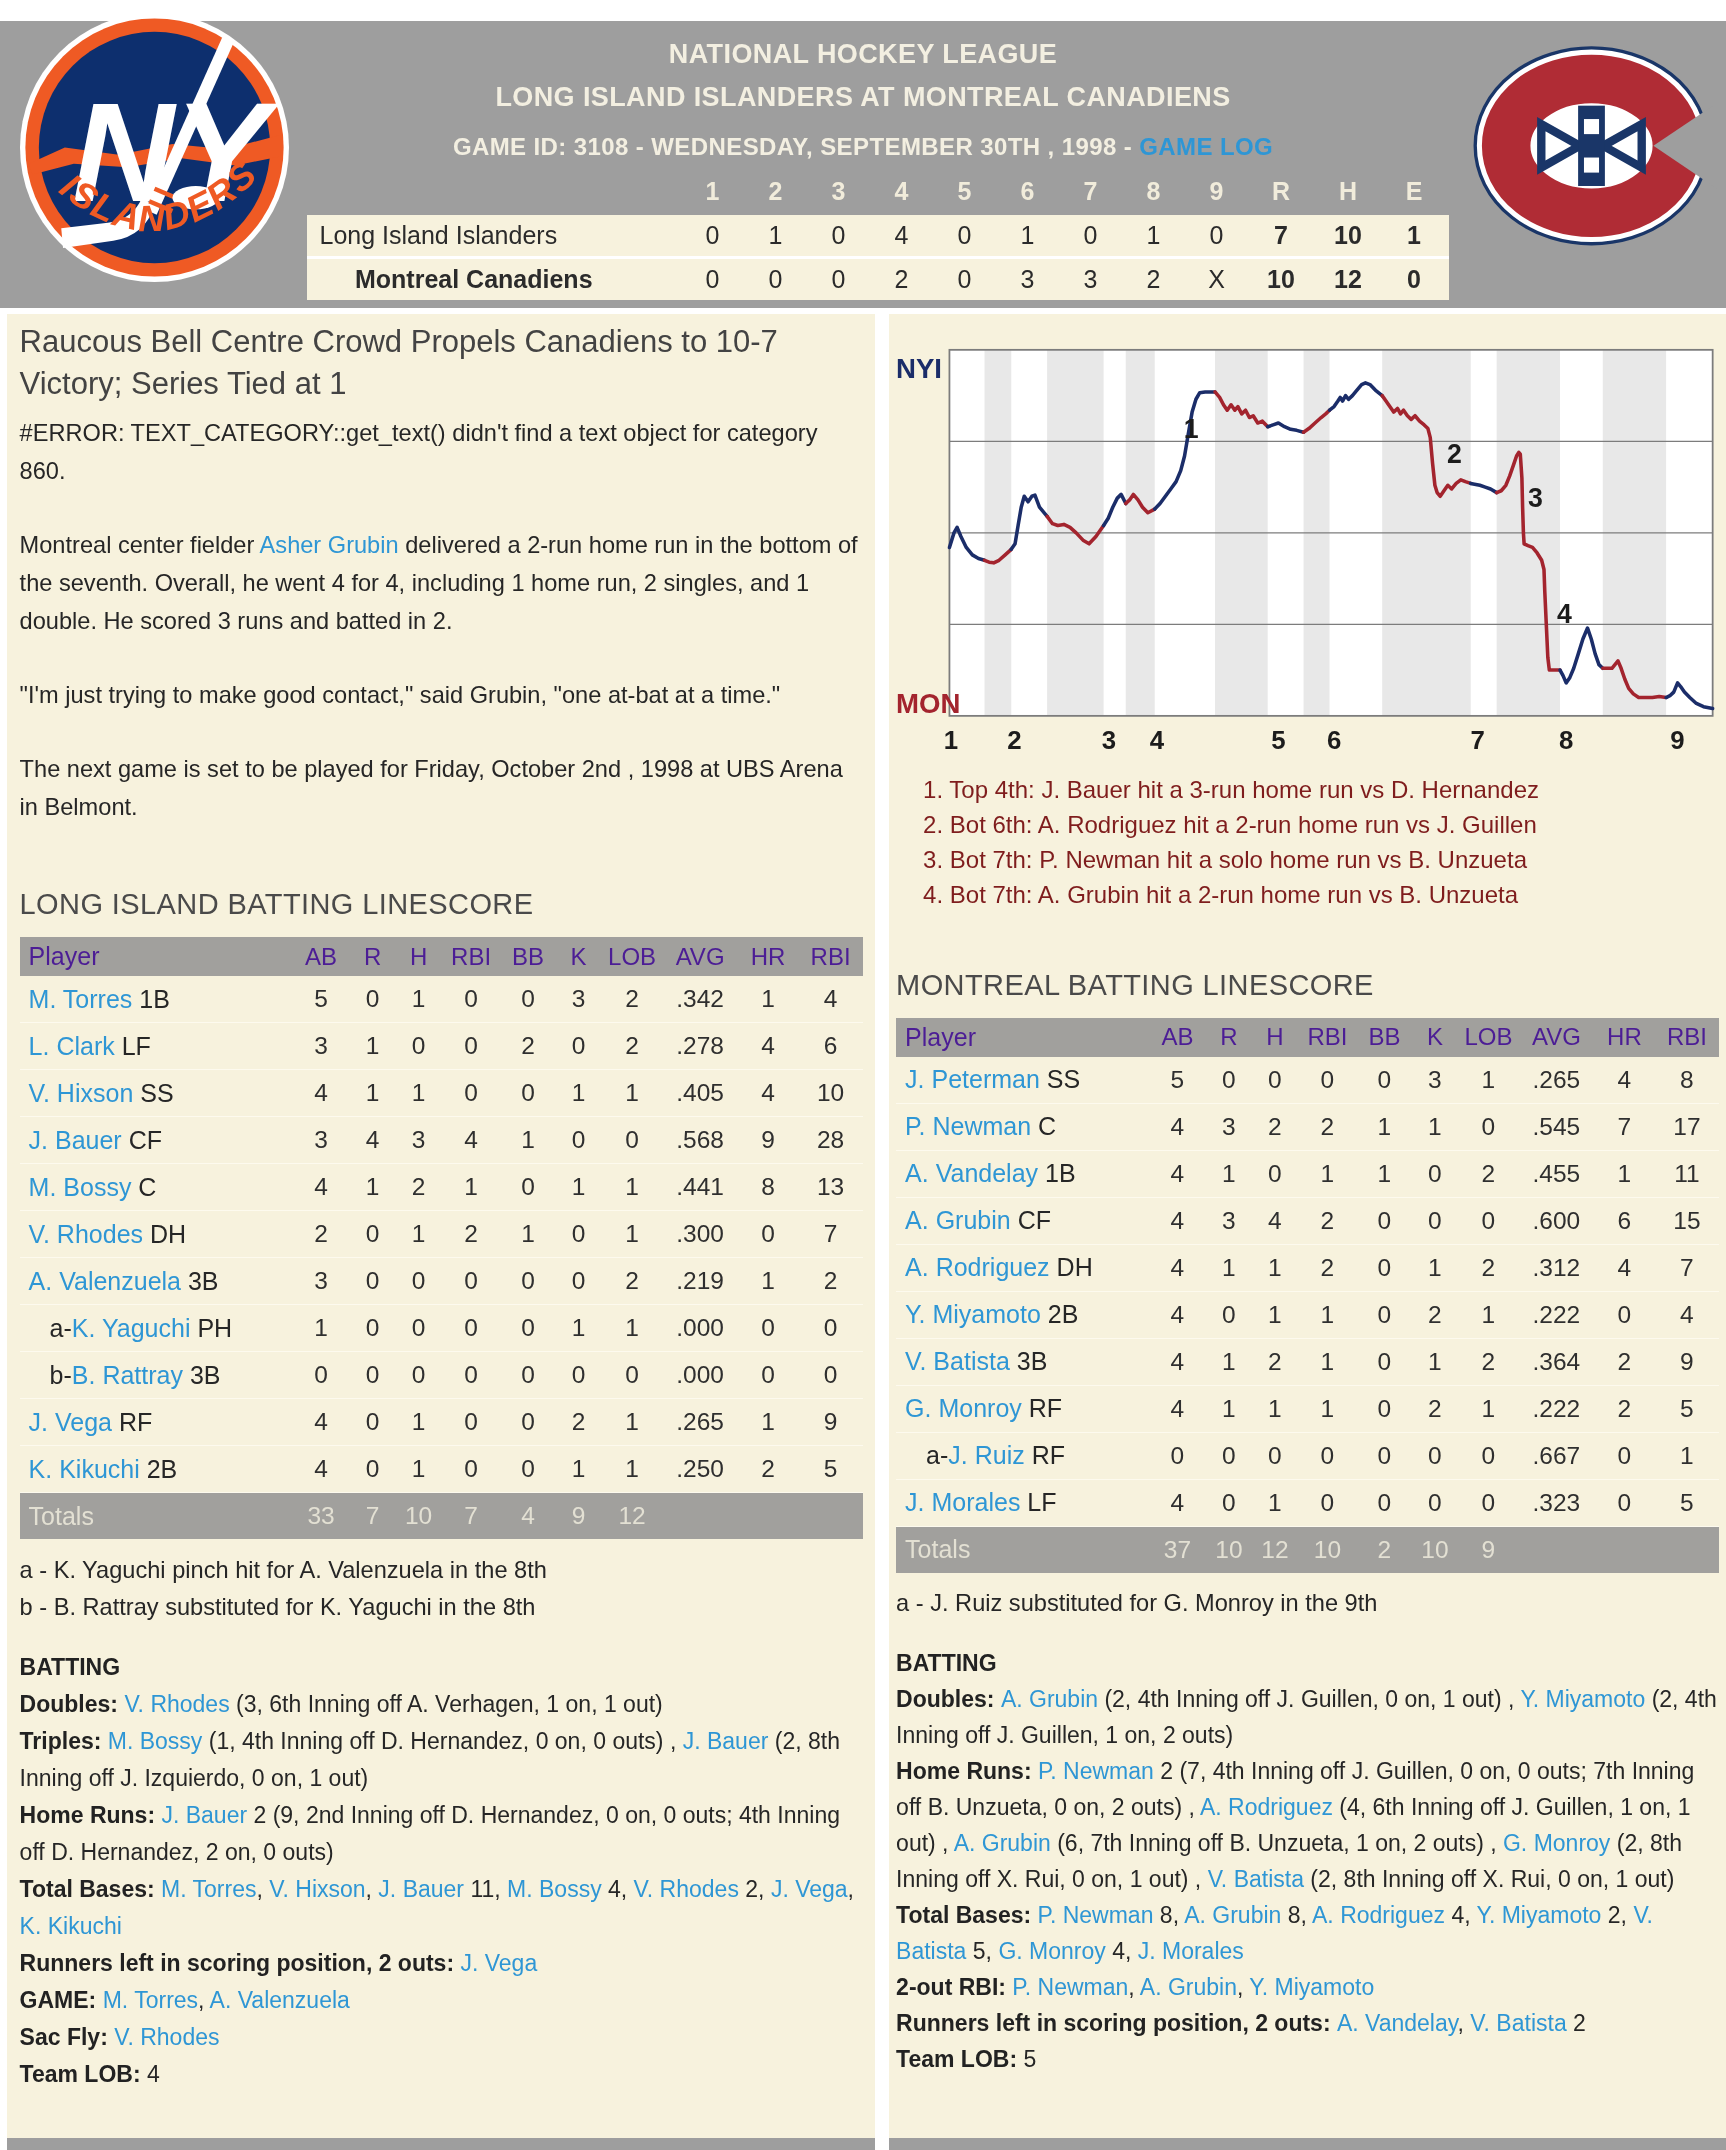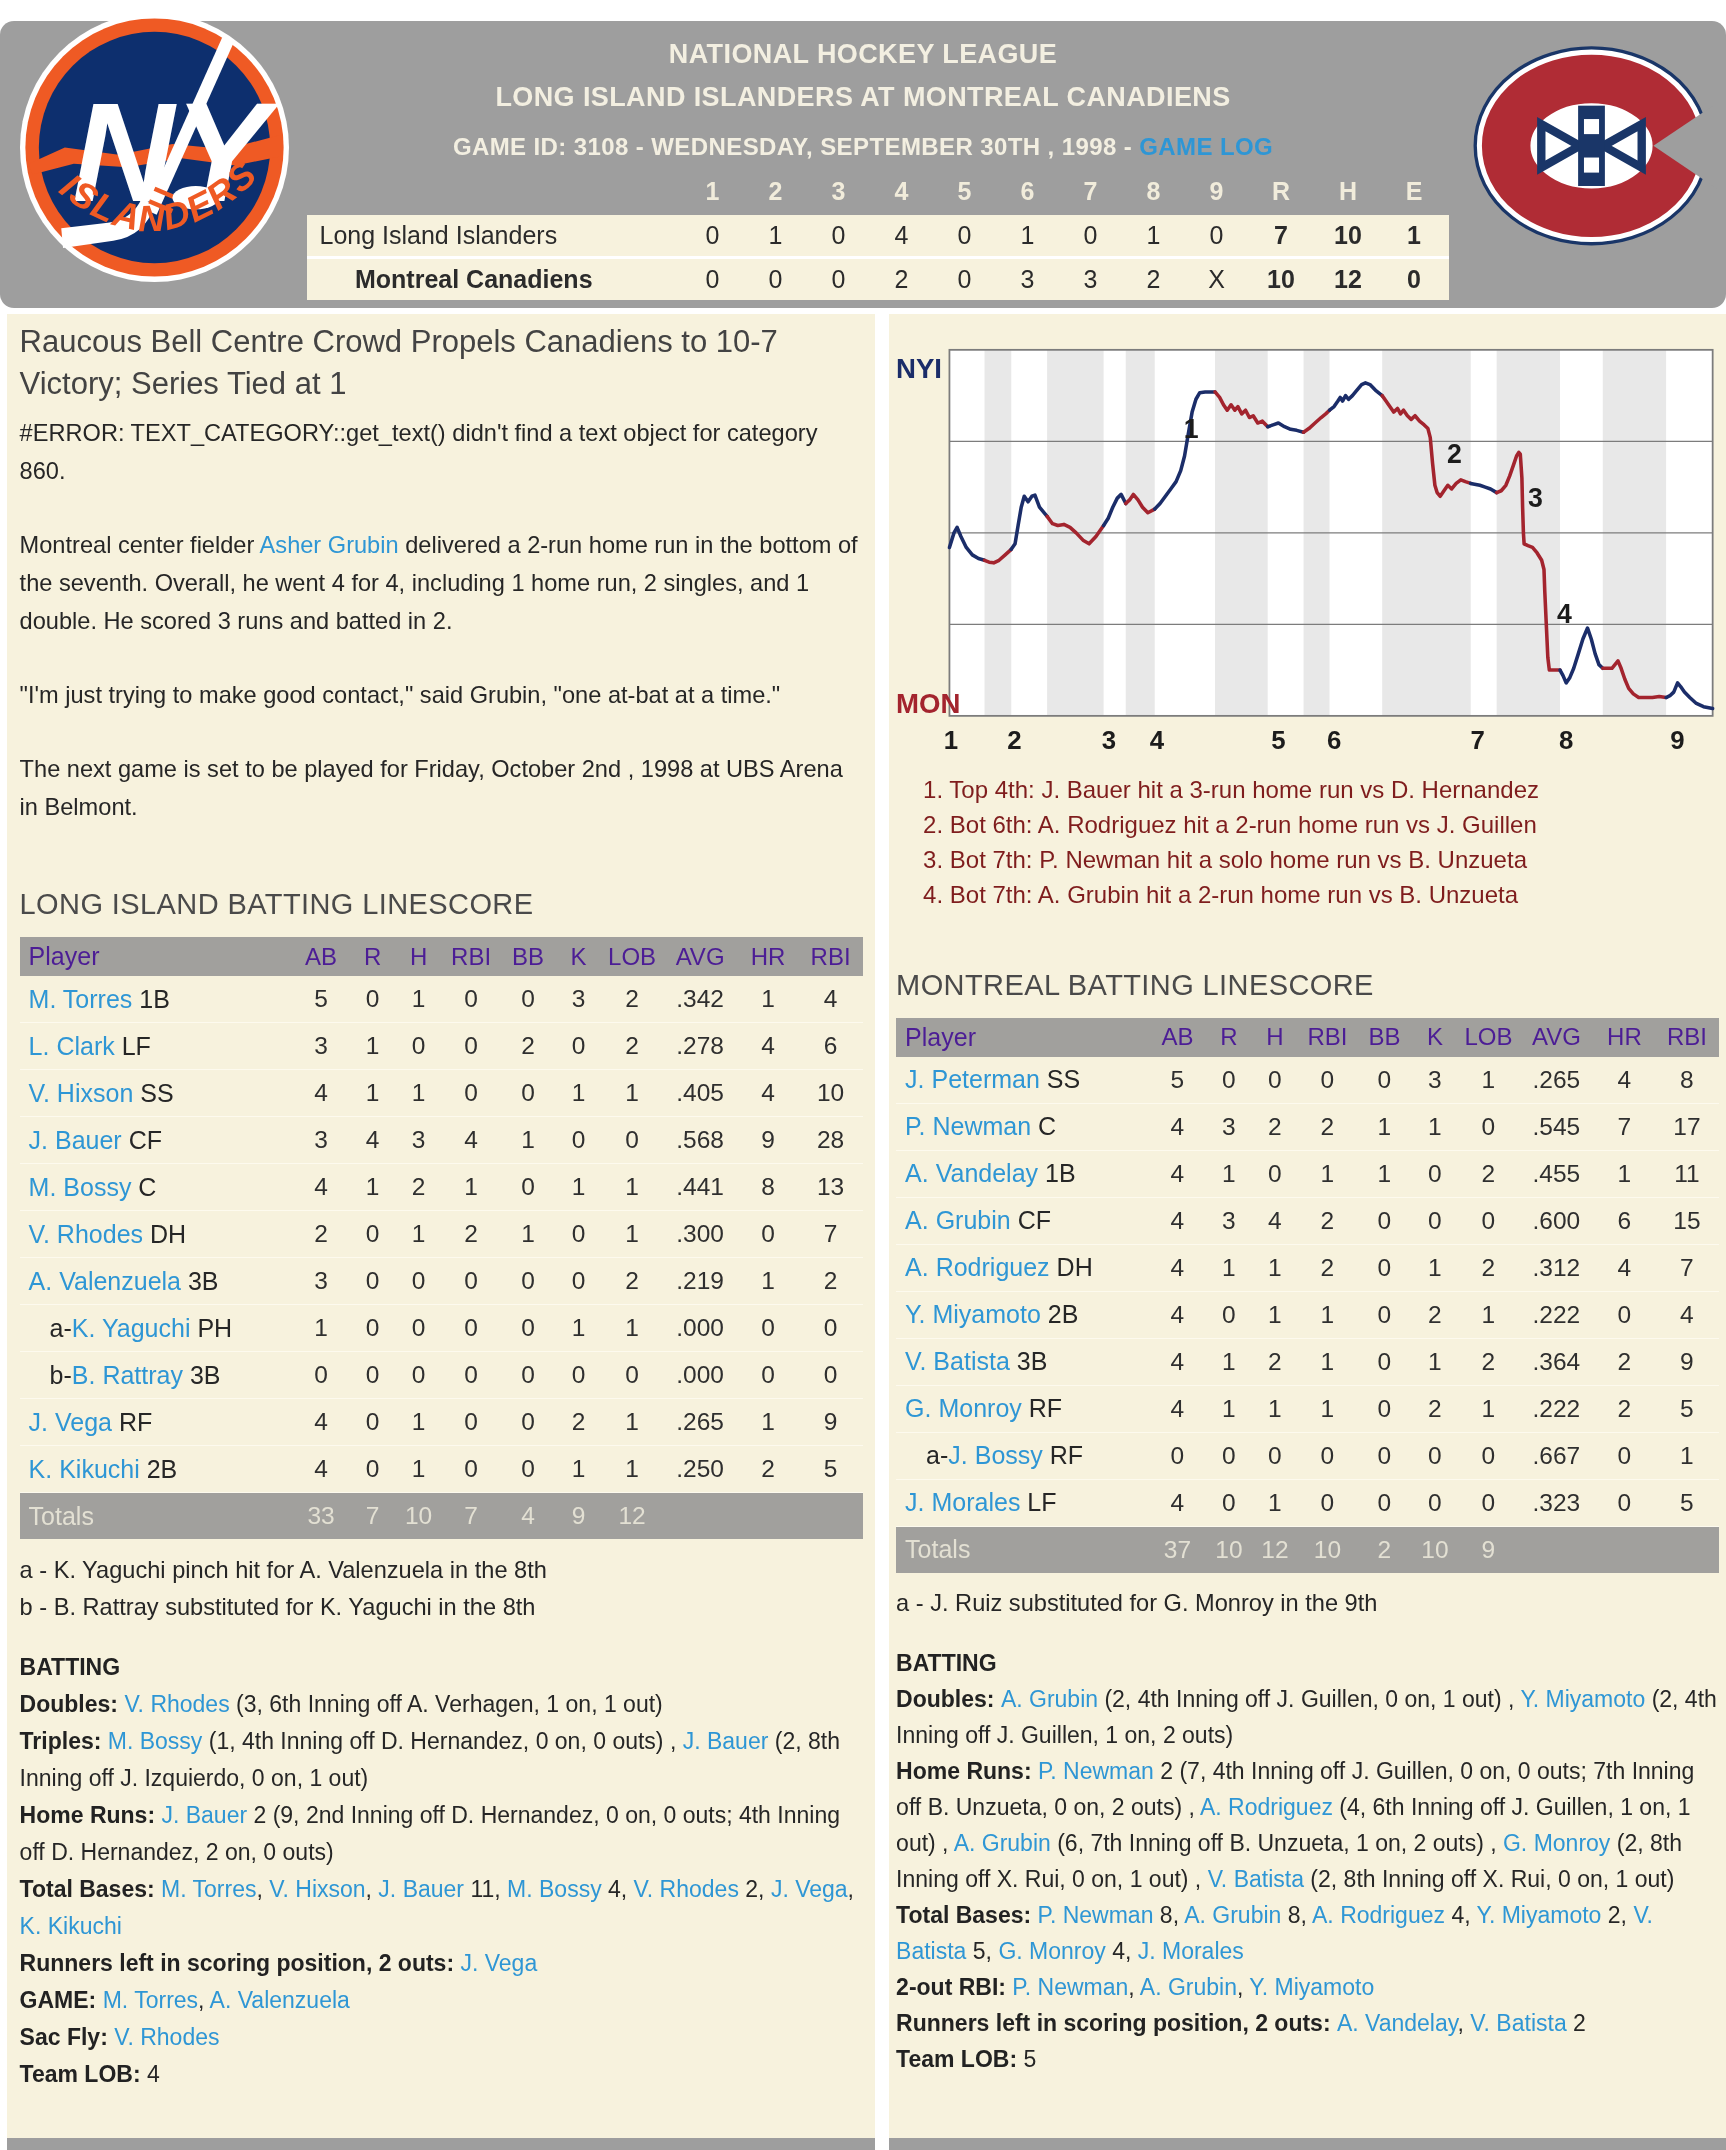--- a/index.html
+++ b/index.html
@@ -1,19 +1,19 @@
 <!DOCTYPE html>
 <html style="font-size:14.3px"><head>
 <meta charset="utf-8">
 <style>
   html,body{margin:0;padding:0;background:#fff;}
   .page{position:relative;width:1726px;height:2150px;background:#ffffff;
         font-family:"Liberation Sans",sans-serif;overflow:hidden;color:#262626;}
   
-  .masthead{position:absolute;top:21.4px;left:0;width:1726px;height:287px;background:#9e9e9e;border-radius:14px;}
+  .masthead{position:absolute;top:21.4px;left:0;width:1726px;height:287px;background:#9e9e9e;}
   .m-line{position:absolute;left:0;width:100%;text-align:center;color:#f3efe1;font-weight:bold;letter-spacing:0.4px;}
   .m-league{top:18px;font-size:27px;}
   .m-matchup{top:61px;font-size:27px;}
   .m-gameline{top:112px;font-size:24px;}
   .link{color:#2e96d5;cursor:pointer;text-decoration:none;}
   .logo-away{position:absolute;left:19.6px;top:-8px;width:269px;height:269px;}
   .logo-home{position:absolute;right:9px;top:25px;width:251px;height:203px;}
   
   .linescore{position:absolute;left:307px;top:152px;width:1142px;}
   .ls-grid{display:grid;grid-template-columns:374px repeat(9,63px) 66px 68px 64px;align-items:center;}
@@ -517,21 +517,21 @@
           <div class="st-cell">1</div>
           <div class="st-cell">1</div>
           <div class="st-cell">0</div>
           <div class="st-cell">2</div>
           <div class="st-cell">1</div>
           <div class="st-cell">.222</div>
           <div class="st-cell">2</div>
           <div class="st-cell">5</div>
         </div>
         <div class="st-grid st-row">
-          <div class="st-player indent"><span class="rt-t">a-</span><span class="pname link">J. Bossy</span><span class="rt-t"> RF</span></div>
+          <div class="st-player indent"><span class="rt-t">a-</span><span class="pname link">J. Ruiz</span><span class="rt-t"> RF</span></div>
           <div class="st-cell">0</div>
           <div class="st-cell">0</div>
           <div class="st-cell">0</div>
           <div class="st-cell">0</div>
           <div class="st-cell">0</div>
           <div class="st-cell">0</div>
           <div class="st-cell">0</div>
           <div class="st-cell">.667</div>
           <div class="st-cell">0</div>
           <div class="st-cell">1</div>

